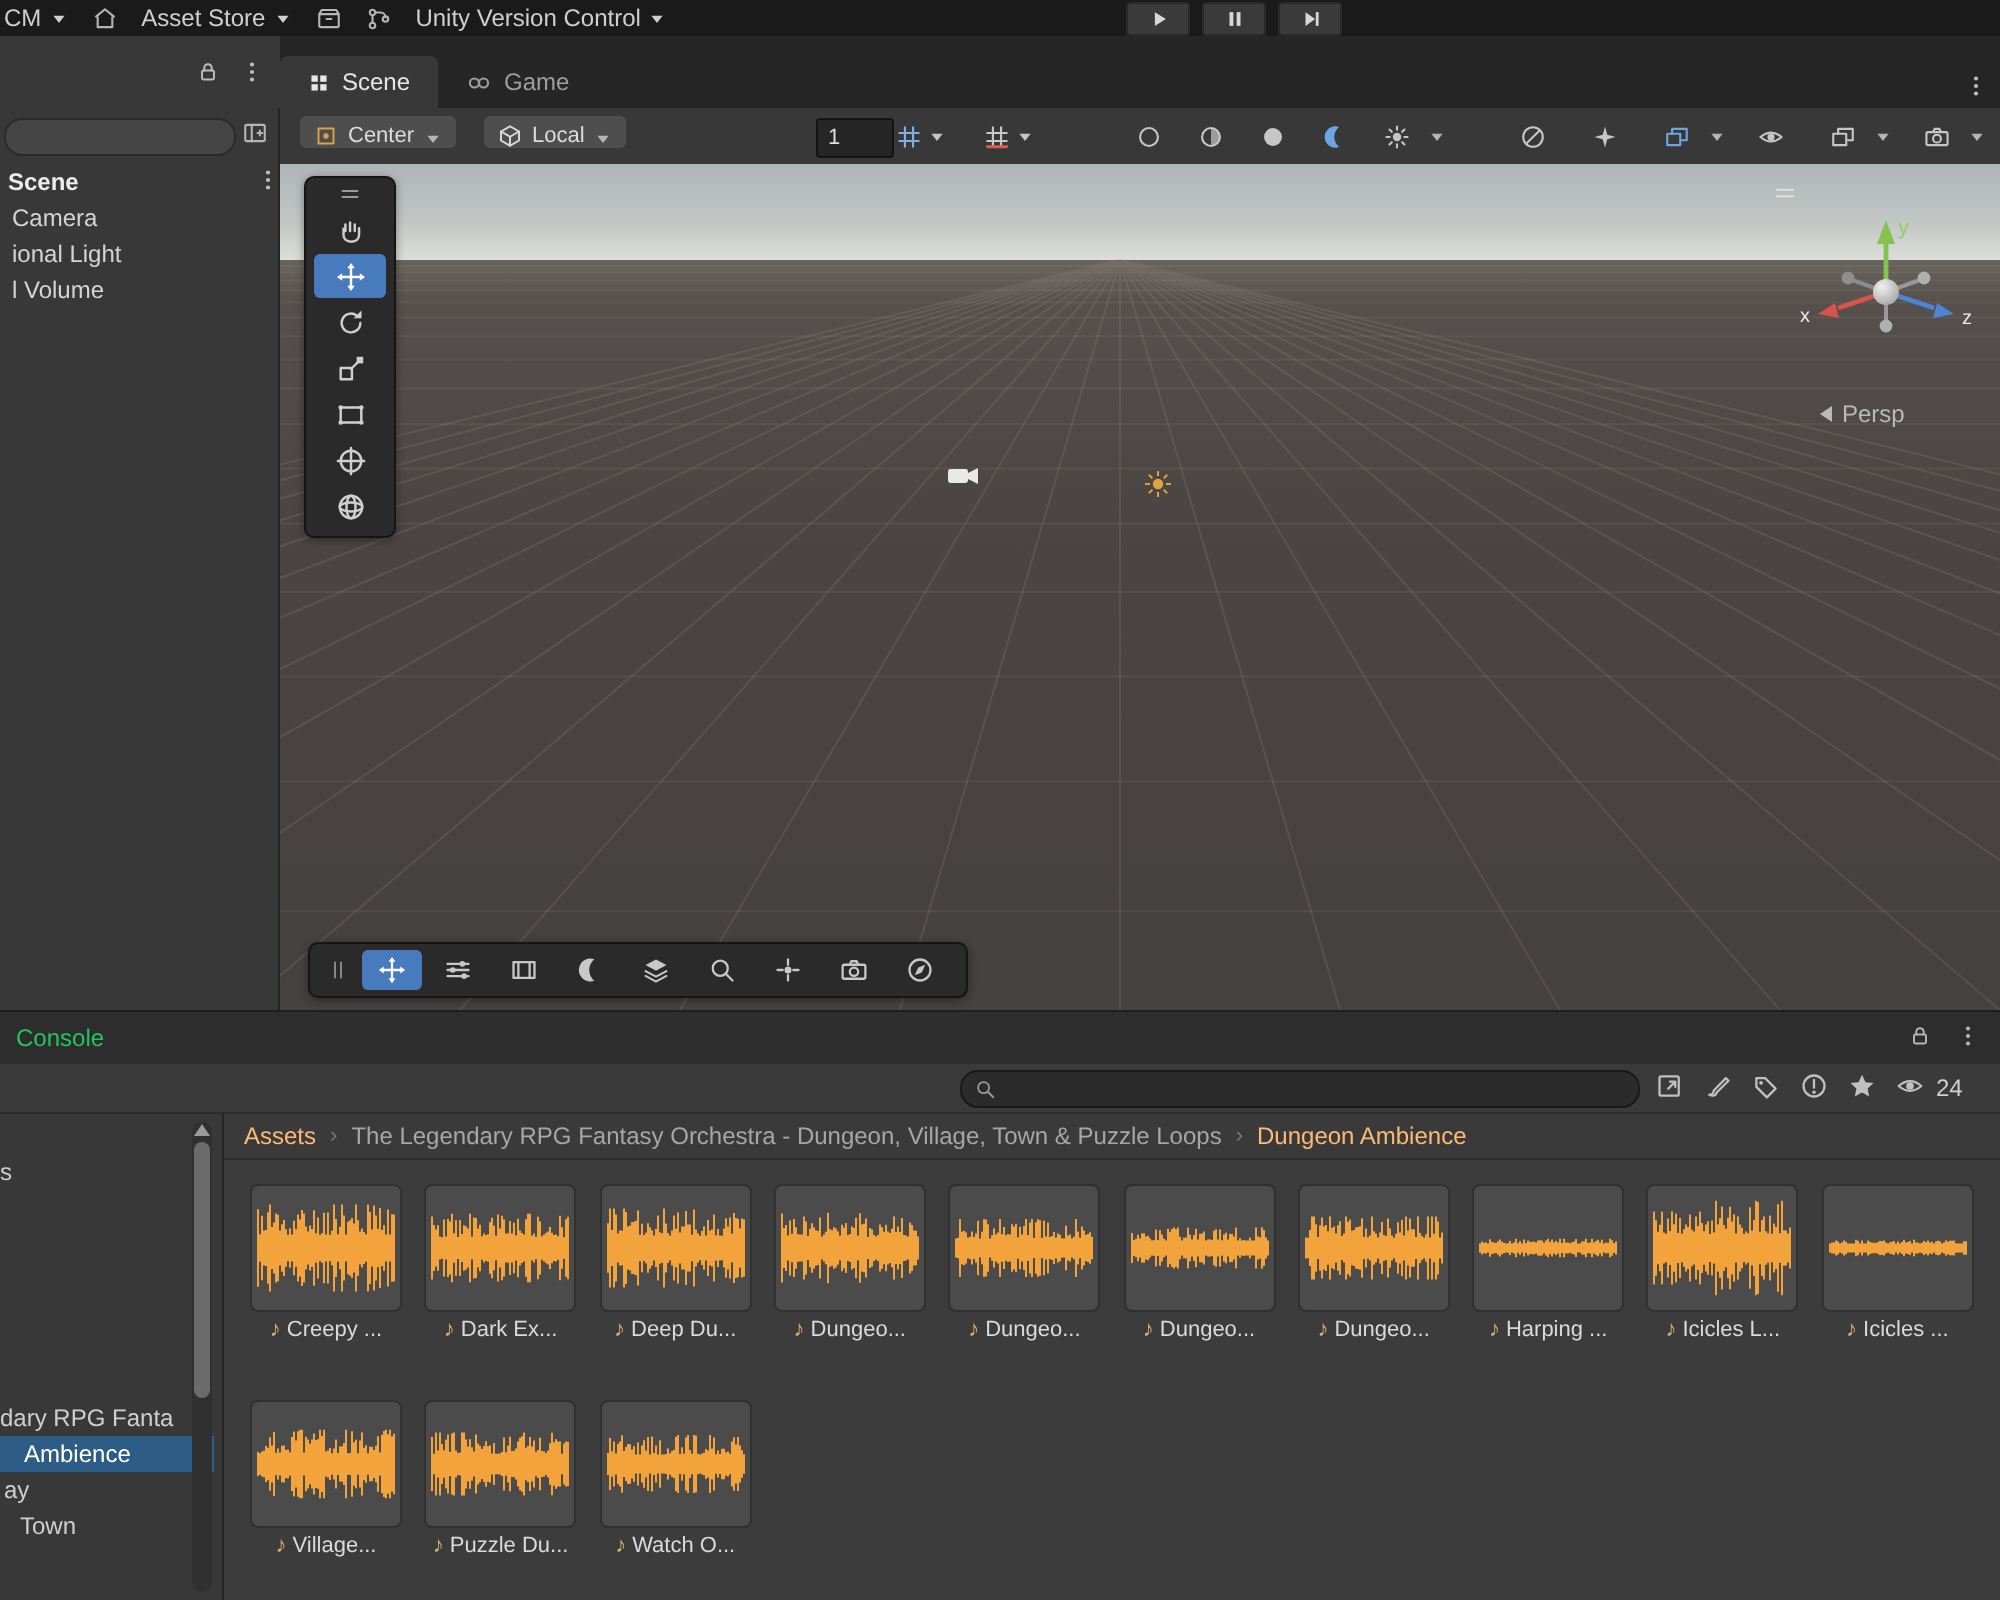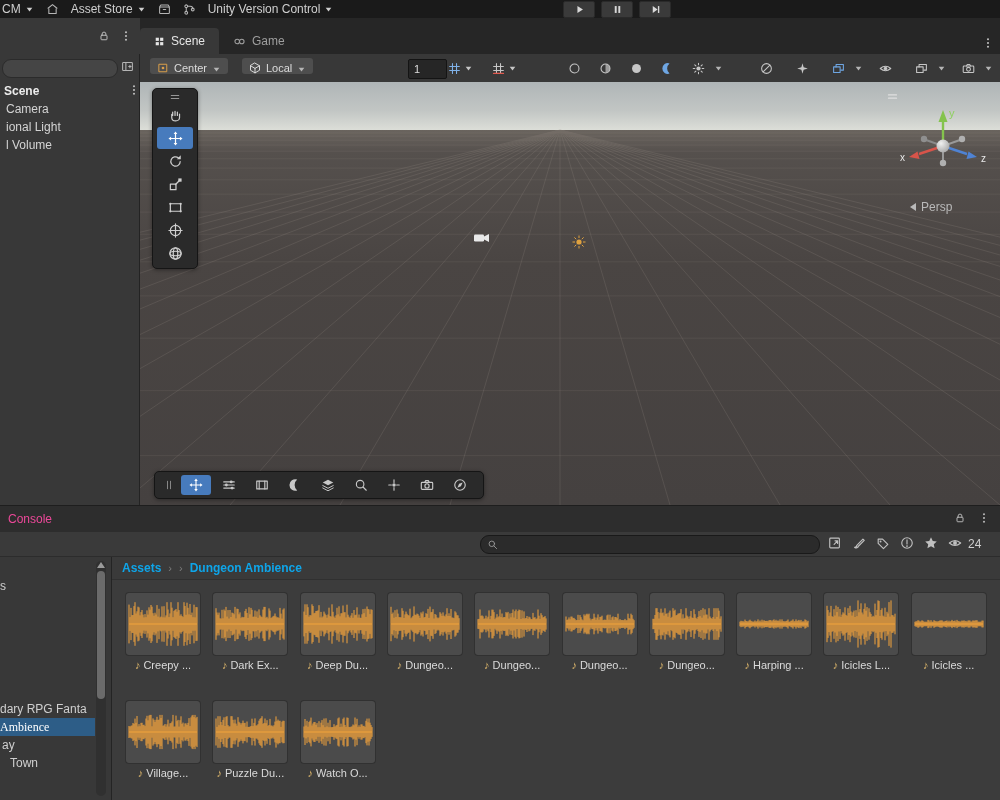--- a/index.html
+++ b/index.html
@@ -69,39 +69,39 @@
   #cam-sprite{position:absolute;left:334px;top:150px}
   #sun-sprite{position:absolute;left:432px;top:153px}
   #overlay-toolbar{position:absolute;left:14px;top:389px;height:26px;background:#2a2a2a;border:1px solid #151515;
         border-radius:5px;display:flex;align-items:center;gap:3px;padding:0 8px;box-shadow:0 1px 4px rgba(0,0,0,.4)}
   #ot-handle{color:#8a8a8a;margin-right:3px}
   .ot-btn{width:30px;height:20px;border-radius:3px;display:flex;align-items:center;justify-content:center;color:#c8c8c8}
   .ot-btn.sel{background:#477bbd;color:#fff}
 
   
   #console-bar{position:absolute;left:0;top:505px;width:1000px;height:27px;background:#2d2d2d;border-top:1px solid #1e1e1e;box-sizing:border-box}
-  #console-tab{position:absolute;left:8px;top:0;height:26px;line-height:26px;color:#ec4899}
+  #console-tab{position:absolute;left:8px;top:0;height:26px;line-height:26px;color:#22c55e}
   #console-lock{position:absolute;right:34px;top:6px;color:#b5b5b5}
   #console-kebab{position:absolute;right:10px;top:6px;color:#b5b5b5}
 
   
   #project-toolbar{position:absolute;left:0;top:532px;width:1000px;height:25px;background:#3a3a3a;border-bottom:1px solid #2c2c2c;box-sizing:border-box}
   #psearch{position:absolute;left:480px;top:3px;width:338px;height:17px;background:#2b2b2b;border:1px solid #191919;
         border-radius:9px;display:flex;align-items:center;gap:4px}
   #psearch .mag{margin-left:6px;color:#9a9a9a;display:flex}
   #psearch input{border:0;background:transparent;flex:1;color:#ddd;font-size:11px}
   #ptb-icons{position:absolute;left:828px;top:4px;display:flex;gap:10px;color:#c0c0c0}
   #ptb-eye{position:absolute;left:948px;top:4px;color:#c0c0c0}
   #hidden-count{position:absolute;left:968px;top:5px;color:#cfcfcf;font-size:12px}
 
   
   #breadcrumb{position:absolute;left:112px;top:557px;width:888px;height:23px;background:#3a3a3a;
         border-bottom:1px solid #303030;box-sizing:border-box;display:flex;align-items:center;gap:7px;padding-left:10px;overflow:hidden;white-space:nowrap}
   .crumb{color:#a6a6a6}
-  .crumb.strong{color:#0ea5e9;font-weight:bold}
+  .crumb.strong{color:#fdba74;font-weight:normal}
   .crumb-sep{color:#7d7d7d;font-size:11px}
 
   
   #project-tree{position:absolute;left:0;top:557px;width:112px;height:243px;background:#383838;
         border-right:1px solid #242424;box-sizing:border-box;overflow:hidden}
   .tree-item{height:18px;line-height:18px;color:#cfcfcf;white-space:nowrap;overflow:hidden;width:95px}
   .tree-item.selected{background:#2d5d87;color:#fff}
   #tree-top{position:absolute;left:0;top:20px;width:95px}
   #tree-bottom{position:absolute;left:0;top:143px;width:95px}
   #tree-scrollbar{position:absolute;left:96px;top:4px;width:10px;height:235px;background:#303030;border-radius:5px}
@@ -736,31 +736,32 @@
         <path d="M1.5 8Q8 2.5 14.5 8 8 13.5 1.5 8z"></path>
         <circle cx="8" cy="8" r="2.2" fill="currentColor" stroke="none"></circle>
       </svg>
     </span>
   <span id="hidden-count">24</span>
 </div>
 
 <div id="breadcrumb">
     <span class="crumb strong">Assets</span>
     <span class="crumb-sep">›</span>
+    <span class="crumb">The Legendary RPG Fantasy Orchestra - Dungeon, Village, Town &amp; Puzzle Loops</span>
     <span class="crumb-sep">›</span>
     <span class="crumb strong">Dungeon Ambience</span>
   </div>
 
 <div id="project-tree">
   <div id="tree-top">
       <div class="tree-item" style="padding-left: 0px;">s</div>
     </div>
   <div id="tree-bottom">
       <div class="tree-item" style="padding-left: 0px;">dary RPG Fanta</div>
-      <div class="tree-item selected" style=" font-family: Liberation Serif, serif;">Ambience</div>
+      <div class="tree-item selected" style="padding-left: 12px;">Ambience</div>
       <div class="tree-item" style="padding-left: 2px;">ay</div>
       <div class="tree-item" style="padding-left: 10px;">Town</div>
     </div>
   <div id="tree-scrollbar">
     <div id="tree-scroll-up"></div>
     <div id="tree-thumb"></div>
   </div>
 </div>
 
 <div id="project-content">

